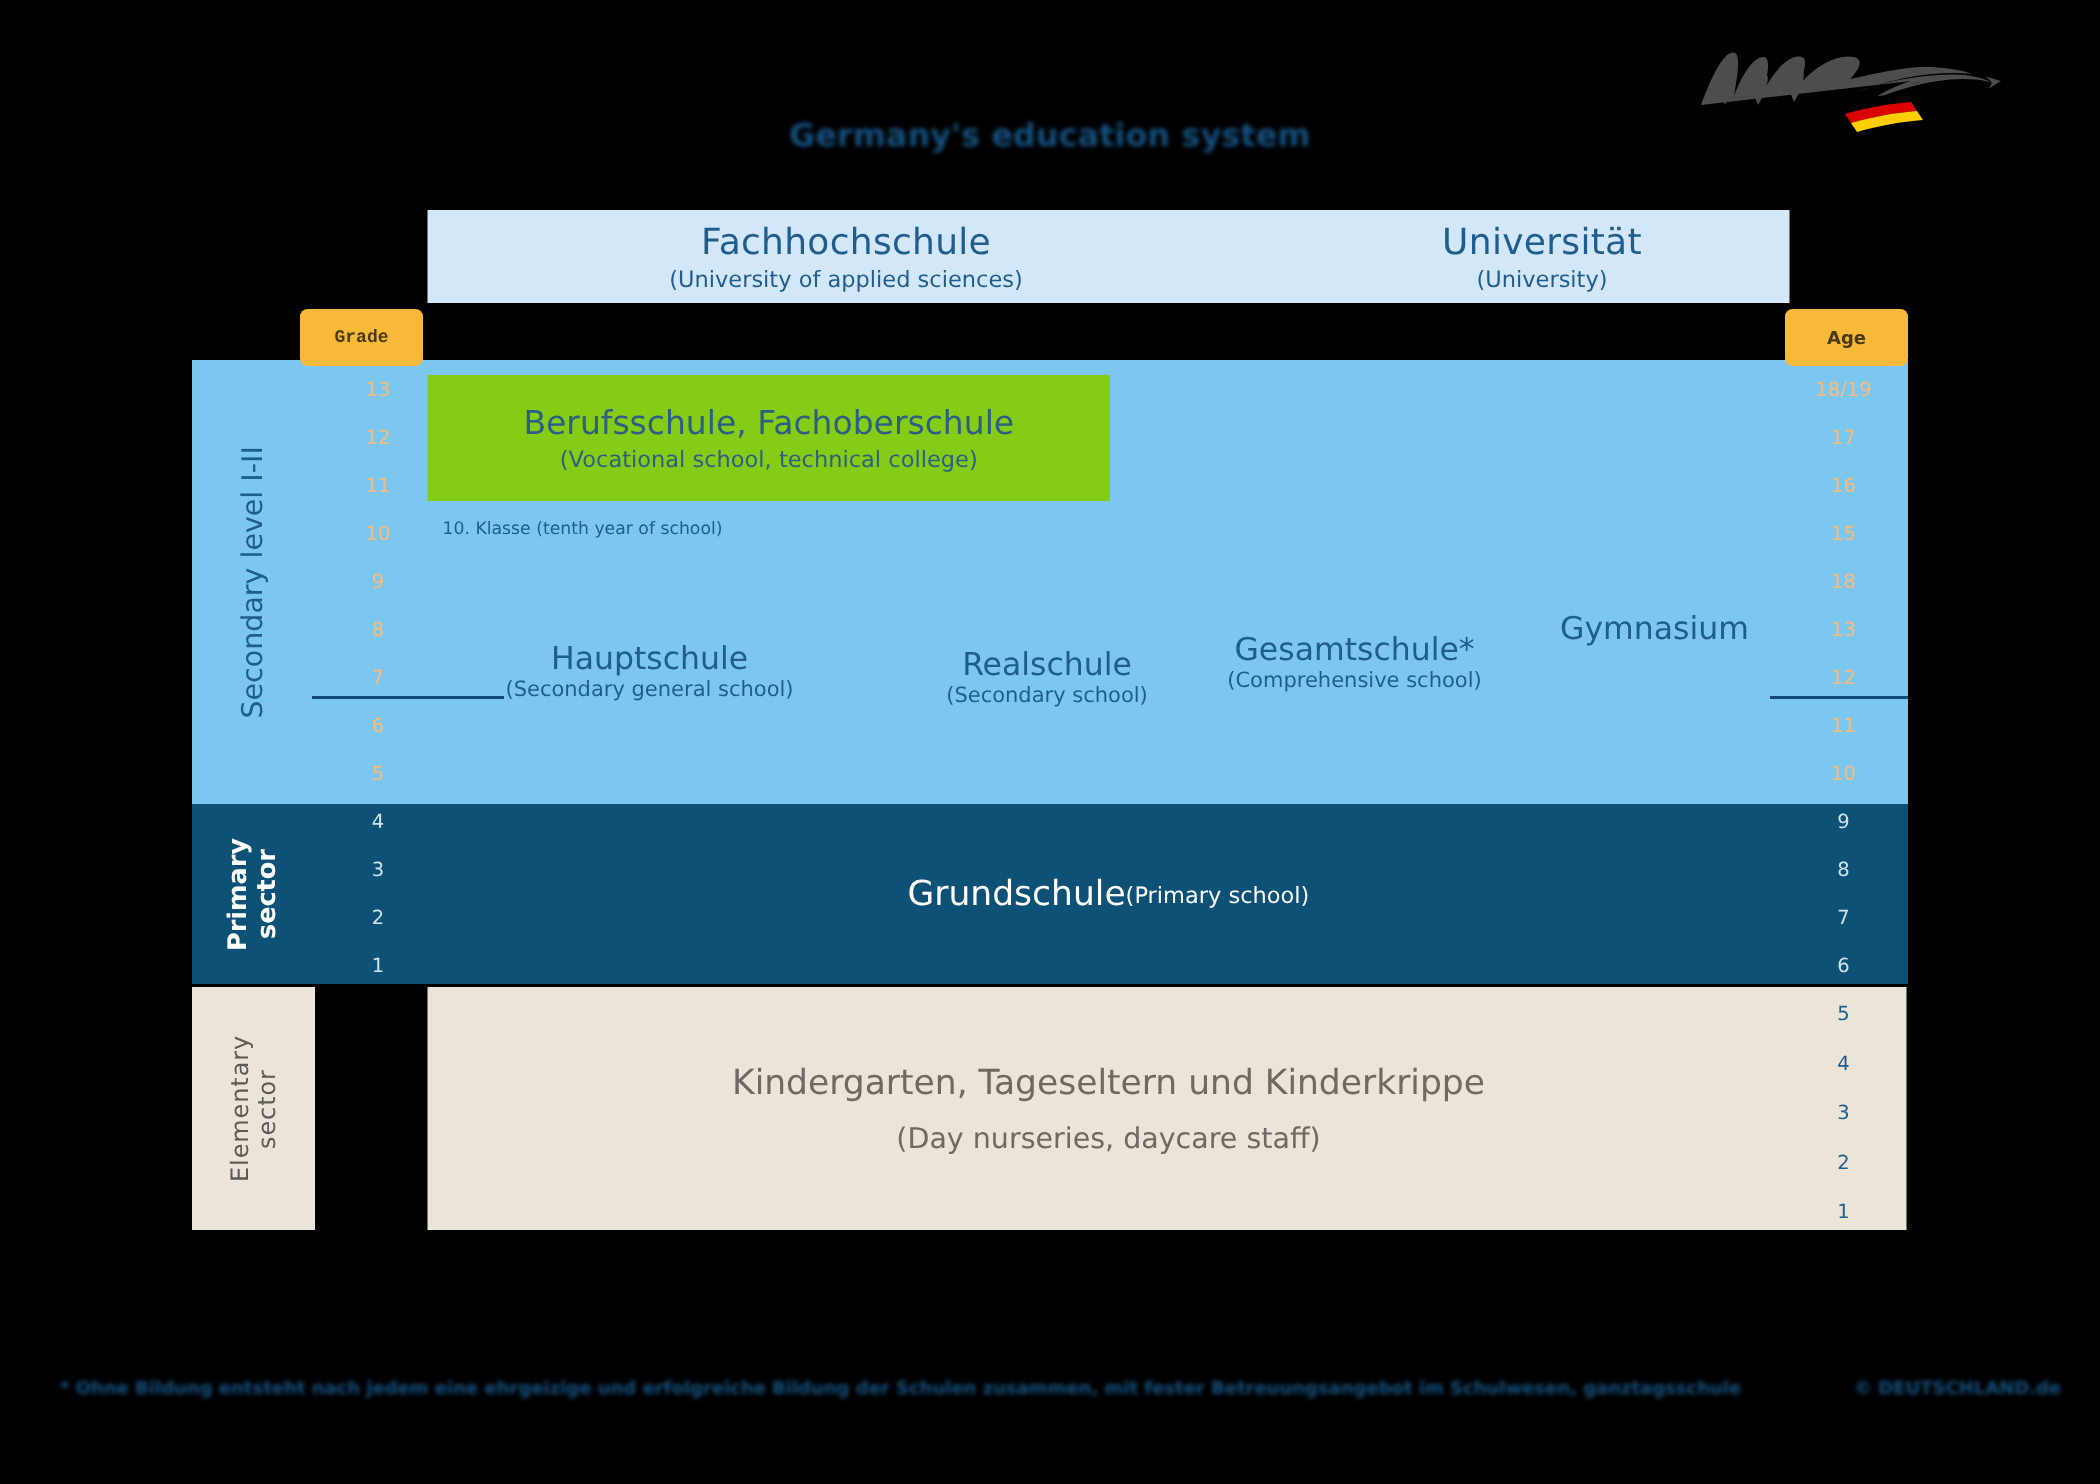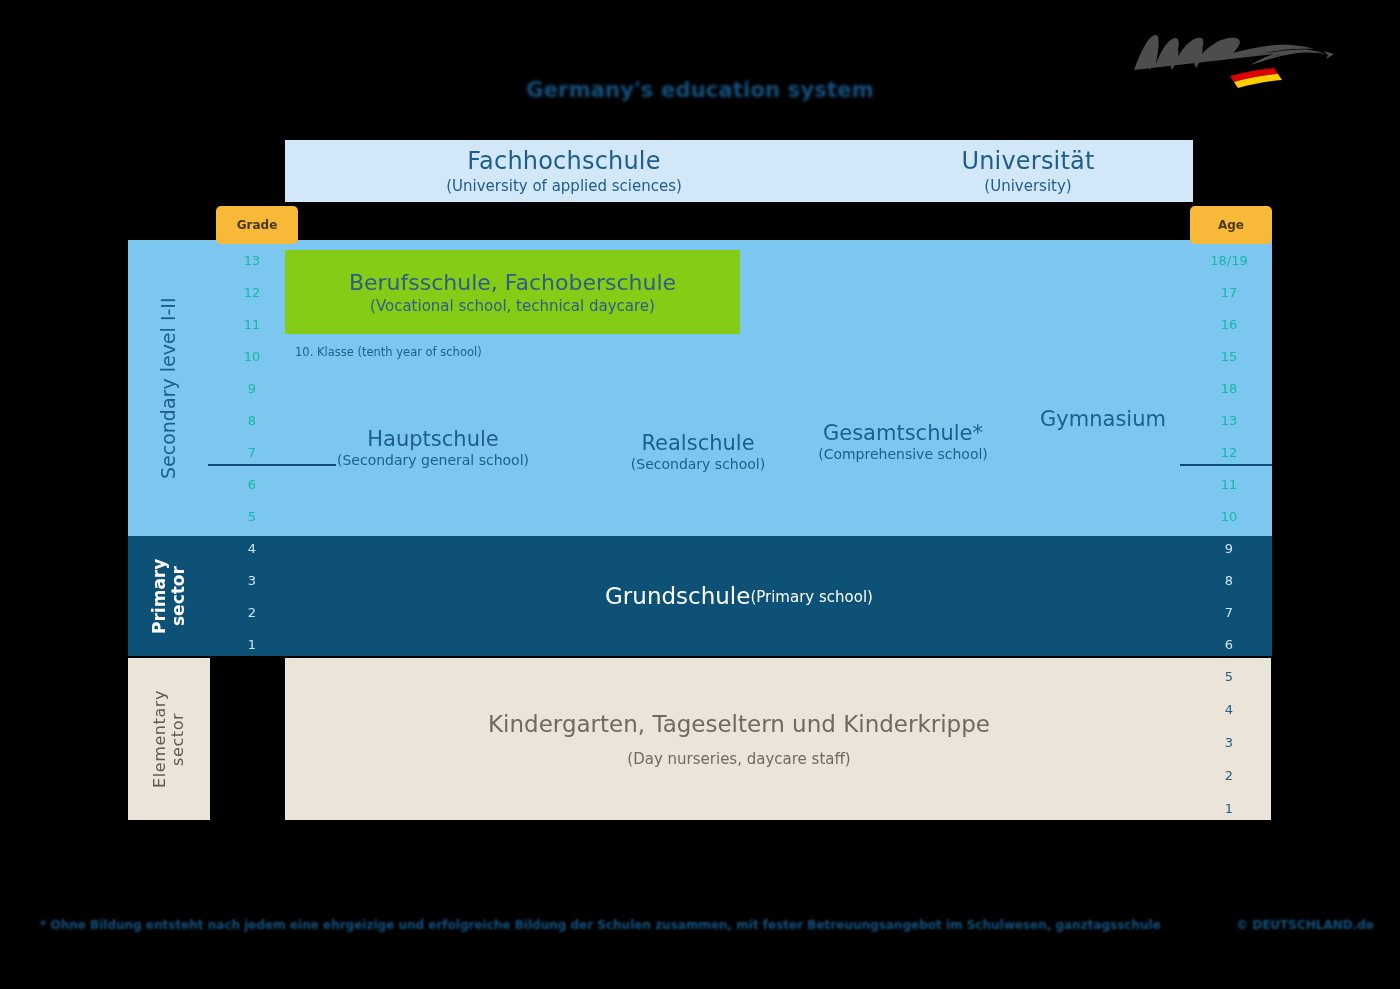--- a/index.html
+++ b/index.html
@@ -65,21 +65,21 @@
 
   
   .badge {
     position: absolute;
     width: 82px; height: 38px;
     background: #f9b938;
     border-radius: 5px;
     display: flex; align-items: center; justify-content: center;
     font-size: 12px; font-weight: bold; color: #4a3a12;
   }
-  #grade-badge { left: 88px;  top: 66px; }
+  #grade-badge { left: 72px;  top: 66px; font-family: Liberation Mono, monospace; }
   #age-badge   { left: 1062px; top: 66px; }
 
   
   #secondary {
     position: absolute;
     left: 0; top: 100px;
     width: 1144px; height: 296px;
     background: #7cc7f0;
   }
   #primary {
@@ -127,21 +127,21 @@
 
   
   .num-col { position: absolute; width: 72px; }
   .num {
     position: absolute; width: 72px;
     text-align: center;
     font-size: 13px;
   }
   #grade-col { left: 88px; }
   #age-col   { left: 1065px; }
-  .num.sec { color: #14b8a6; }
+  .num.sec { color: #fdba74; }
   .num.pri { color: #cfe3ef; }
   .num.ele { color: #1d5e8e; }
 
   
   #berufs {
     position: absolute;
     left: 157px; top: 110px;
     width: 455px; height: 84px;
     background: #84cc16;
     display: flex; flex-direction: column;
@@ -190,21 +190,21 @@
   
   #kita {
     position: absolute;
     left: 157px; top: 518px;
     width: 908px; height: 162px;
     display: flex; flex-direction: column;
     align-items: center; justify-content: center;
     color: #6e6a62;
   }
   #kita .de { font-size: 23px; }
-  #kita .en { font-size: 15px; margin-top: 13px; }
+  #kita .en { font-size: 19px; margin-top: 13px; }
 
   
   #footnote {
     position: absolute;
     left: 40px; top: 918px;
     width: 1120px;
     font-size: 12px;
     color: #15517f;
     font-weight: bold;
     filter: blur(1.3px);
@@ -301,21 +301,21 @@
     <div class="num pri" style="top:497px;">6</div>
     <div class="num ele" style="top:529px;">5</div>
     <div class="num ele" style="top:562px;">4</div>
     <div class="num ele" style="top:595px;">3</div>
     <div class="num ele" style="top:628px;">2</div>
     <div class="num ele" style="top:661px;">1</div>
   </div>
 
   <div id="berufs">
     <div class="de">Berufsschule, Fachoberschule</div>
-    <div class="en">(Vocational school, technical daycare)</div>
+    <div class="en">(Vocational school, technical college)</div>
   </div>
   <div id="klasse10">10. Klasse (tenth year of school)</div>
 
   <div class="hrule" id="hrule-left"></div>
   <div class="hrule" id="hrule-right"></div>
 
   <div class="school" style="left:160px;top:288px;width:290px;">
     <div class="de">Hauptschule</div>
     <div class="en">(Secondary general school)</div>
   </div>

